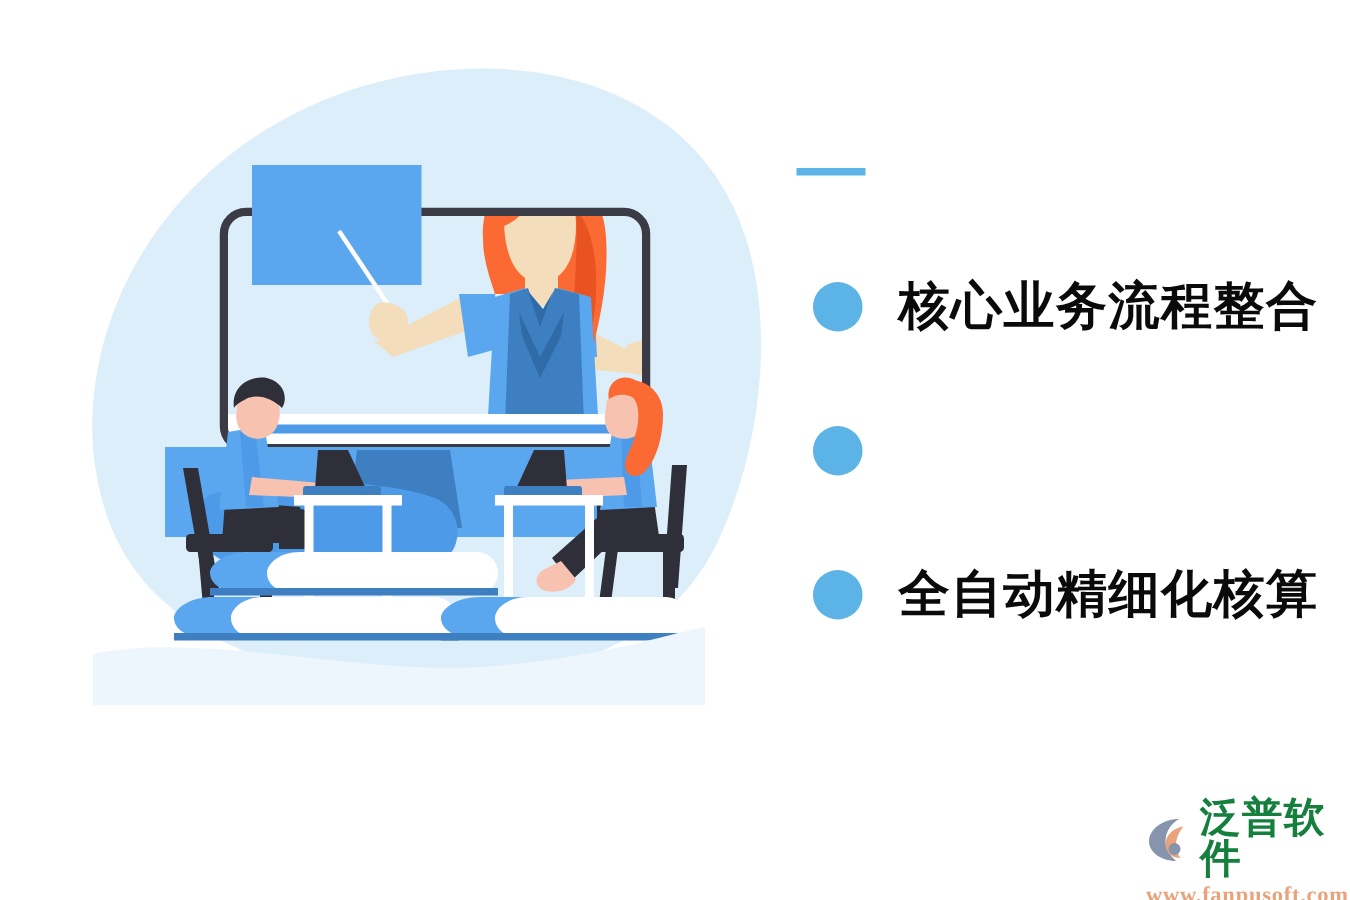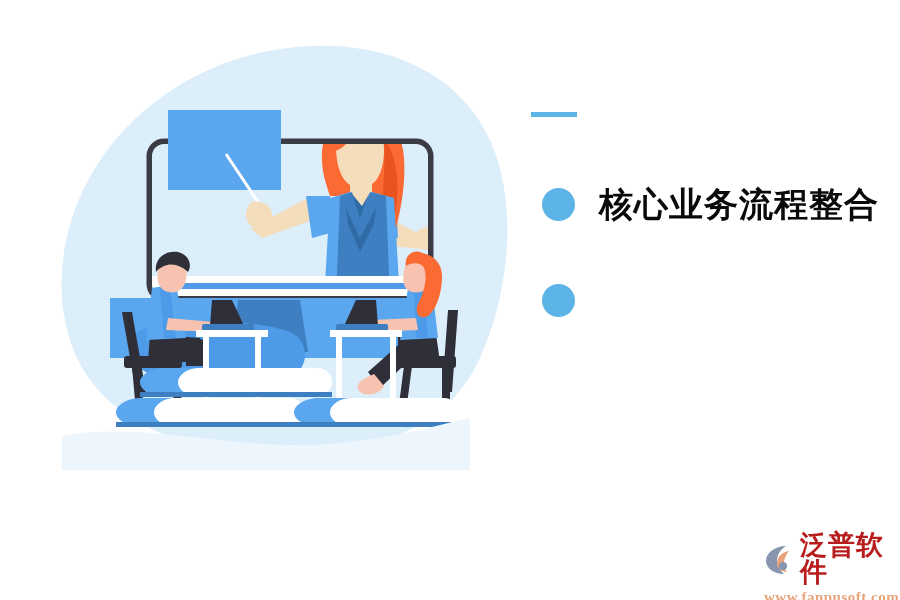--- a/index.html
+++ b/index.html
@@ -88,21 +88,21 @@
   }
   .brand-mark {
     width: 34px;
     height: 34px;
     flex: 0 0 34px;
   }
   .brand-name {
     margin-left: 4px;
     font-size: 27px;
     font-weight: bold;
-    color: #b91c1c;
+    color: #15803d;
     line-height: 1;
     letter-spacing: 1px;
   }
   .brand-url {
     margin-top: 3px;
     margin-left: 2px;
     font-size: 15px;
     font-weight: bold;
     color: #e8a37a;
     letter-spacing: 0.5px;
@@ -333,20 +333,24 @@
   <div class="feature-panel">
     <div class="accent-rule"></div>
     <ul class="feature-list">
       <li class="feature-item">
         <span class="bullet-dot"></span>
         <span class="feature-label">核心业务流程整合</span>
       </li>
       <li class="feature-item">
         <span class="bullet-dot"></span>
       </li>
+      <li class="feature-item">
+        <span class="bullet-dot"></span>
+        <span class="feature-label">全自动精细化核算</span>
+      </li>
     </ul>
   </div>
 
   <div class="brand">
     <div class="brand-top">
       <span class="brand-mark">
         <svg width="34" height="34" viewBox="0 0 34 34" xmlns="http://www.w3.org/2000/svg">
           <path d="M 24 4 C 13 4, 4 11, 4 19 C 4 26, 12 32, 22 32
                    C 18 28, 15 24, 15 19 C 15 12, 19 7, 24 4 Z" fill="#8794ad"></path>
           <path d="M 27 9 C 20 10, 15 15, 15 21 C 15 26, 19 30, 25 30

